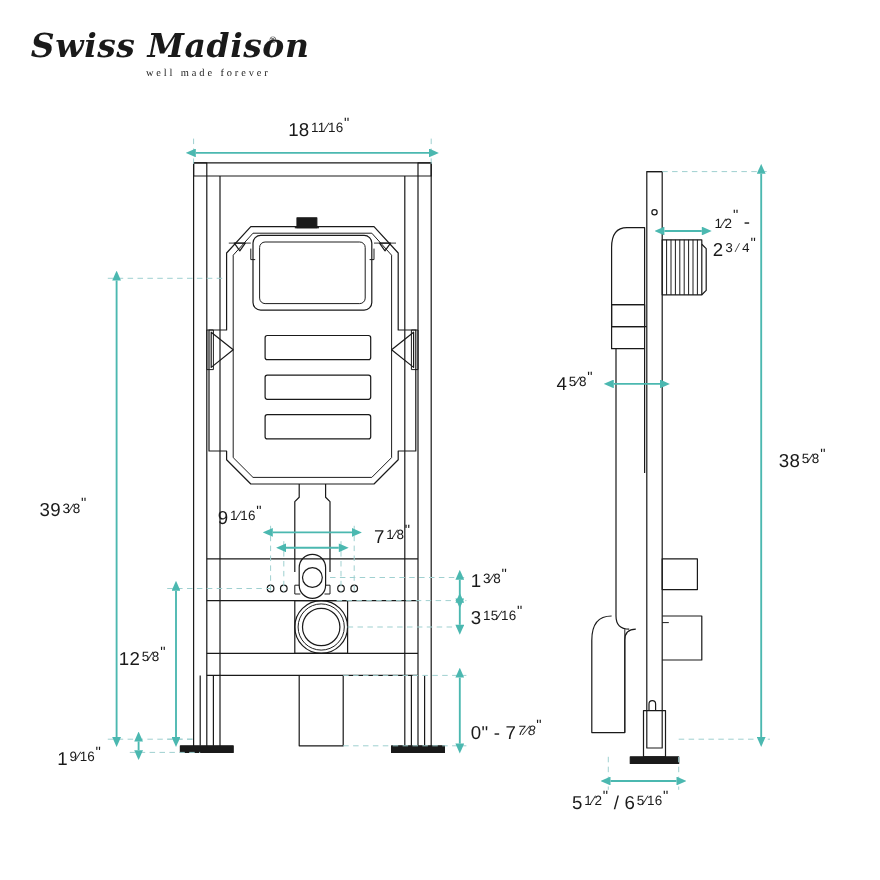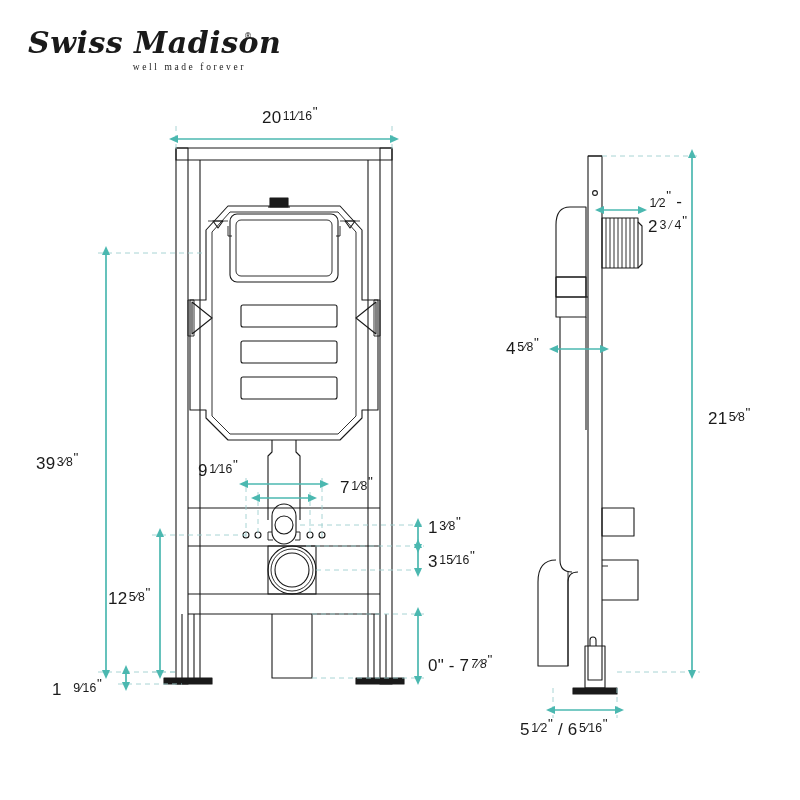--- a/index.html
+++ b/index.html
@@ -260,33 +260,33 @@
 
       <line x1="558" y1="349" x2="600" y2="349" marker-start="url(#arrL)" marker-end="url(#arrR)"></line>
 
       <line x1="692" y1="158" x2="692" y2="670" marker-start="url(#arrL)" marker-end="url(#arrR)"></line>
 
       <line x1="555" y1="710" x2="615" y2="710" marker-start="url(#arrL)" marker-end="url(#arrR)"></line>
     </g>
   </svg>
 
   <div class="dim" style="left:262px; top:104px;">
-    <span>20</span><span class="frac" style="vertical-align: 0.3em;"><span style="display: inline-block; white-space: nowrap;">11⁄16</span></span><span class="inch">"</span>
+    <span>18</span><span class="frac" style="vertical-align: 0.3em;"><span style="display: inline-block; white-space: nowrap;">11⁄16</span></span><span class="inch">"</span>
   </div>
 
   <div class="dim" style="left:36px; top:450px;">
     <span>39</span><span class="frac" style="vertical-align: 0.3em;"><span style="display: inline-block; white-space: nowrap;">3⁄8</span></span><span class="inch">"</span>
   </div>
 
   <div class="dim" style="left:108px; top:585px;">
     <span>12</span><span class="frac" style="vertical-align: 0.3em;"><span style="display: inline-block; white-space: nowrap;">5⁄8</span></span><span class="inch">"</span>
   </div>
 
   <div class="dim" style="left:52px; top:676px;">
-    <span>1</span><span class="frac" style="vertical-align: 0.3em;"><span style="display: inline-block; white-space: nowrap; margin-left: 10px;">9⁄16</span></span><span class="inch">"</span>
+    <span>1</span><span class="frac" style="vertical-align: 0.3em;"><span style="display: inline-block; white-space: nowrap;">9⁄16</span></span><span class="inch">"</span>
   </div>
 
   <div class="dim" style="left:198px; top:457px;">
     <span>9</span><span class="frac" style="vertical-align: 0.3em;"><span style="display: inline-block; white-space: nowrap;">1⁄16</span></span><span class="inch">"</span>
   </div>
 
   <div class="dim" style="left:340px; top:474px;">
     <span>7</span><span class="frac" style="vertical-align: 0.3em;"><span style="display: inline-block; white-space: nowrap;">1⁄8</span></span><span class="inch">"</span>
   </div>
 
@@ -305,21 +305,21 @@
   <div class="dim two-line" style="left:648px; top:188px;">
     <div><span class="frac" style="vertical-align:0.05em;"><span style="display: inline-block; white-space: nowrap;">1⁄2</span></span><span class="inch">"</span> <span>-</span></div>
     <div><span>2</span><span class="frac" style="vertical-align: 0.3em;"><span style="display: inline-block; white-space: nowrap; font-family: Liberation Mono, monospace;">3⁄4</span></span><span class="inch">"</span></div>
   </div>
 
   <div class="dim" style="left:506px; top:335px;">
     <span>4</span><span class="frac" style="vertical-align: 0.3em;"><span style="display: inline-block; white-space: nowrap;">5⁄8</span></span><span class="inch">"</span>
   </div>
 
   <div class="dim" style="left:708px; top:405px;">
-    <span>21</span><span class="frac" style="vertical-align: 0.3em;"><span style="display: inline-block; white-space: nowrap;">5⁄8</span></span><span class="inch">"</span>
+    <span>38</span><span class="frac" style="vertical-align: 0.3em;"><span style="display: inline-block; white-space: nowrap;">5⁄8</span></span><span class="inch">"</span>
   </div>
 
   <div class="dim" style="left:520px; top:716px;">
     <span>5</span><span class="frac" style="vertical-align: 0.3em;"><span style="display: inline-block; white-space: nowrap;">1⁄2</span></span><span class="inch">"</span>
     <span>/</span>
     <span>6</span><span class="frac" style="vertical-align: 0.3em;"><span style="display: inline-block; white-space: nowrap;">5⁄16</span></span><span class="inch">"</span>
   </div>
 
 </div>
 

